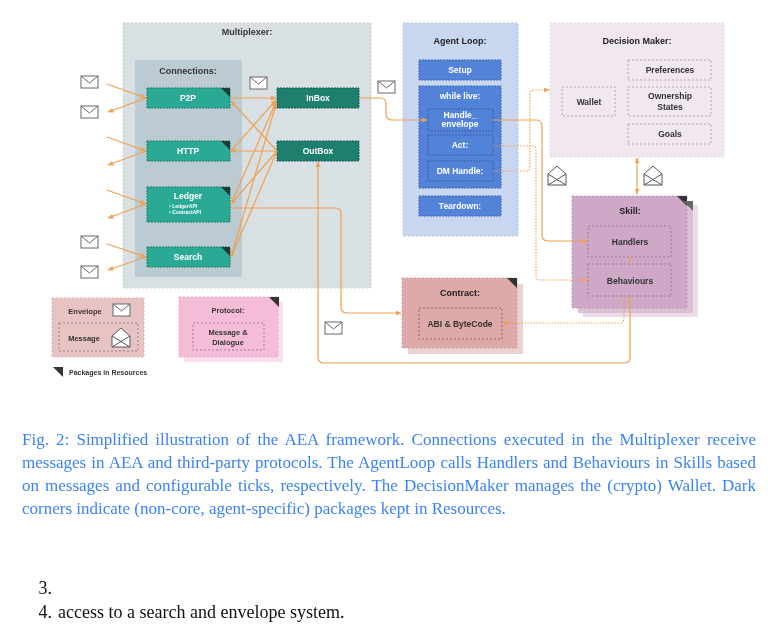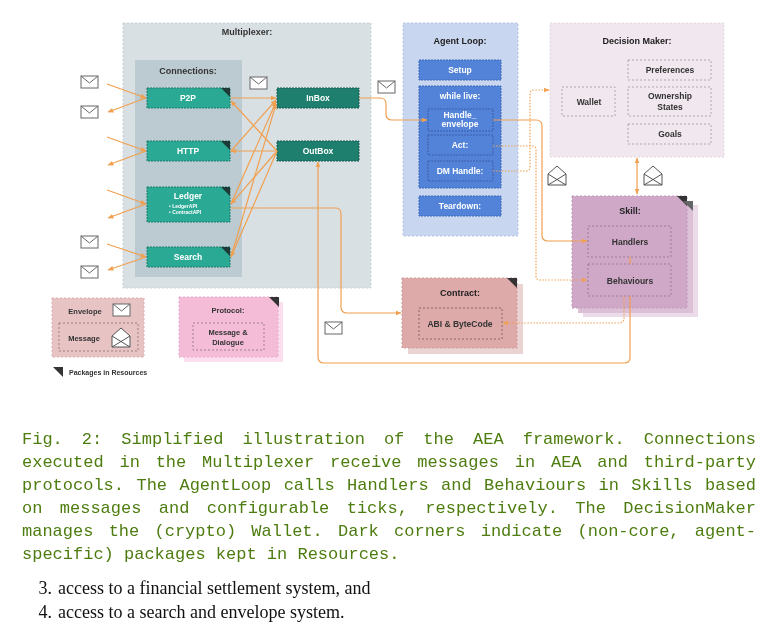--- a/index.html
+++ b/index.html
@@ -2,22 +2,22 @@
 <html><head>
 <meta charset="utf-8">
 <style>
   html, body { margin: 0; padding: 0; background: #ffffff; }
   body { width: 768px; height: 634px; position: relative; overflow: hidden; }
   #diagram { position: absolute; left: 0; top: 0; width: 768px; height: 400px; }
   .lbl { font-family: "Liberation Sans", sans-serif; font-weight: bold; }
   .lbl-w { font-family: "Liberation Sans", sans-serif; fill: #ffffff; font-weight: bold; }
   .caption {
     position: absolute; left: 22px; top: 428px; width: 734px;
-    font-family: Liberation Mono, monospace; font-size: 17px; line-height: 23px;
-    color: #4d7c0f; text-align: justify; text-align-last: left; margin: 0;
+    font-family: Liberation Serif, serif; font-size: 17px; line-height: 23px;
+    color: #3b82f6; text-align: justify; text-align-last: left; margin: 0;
   }
   .list { position: absolute; left: 20px; top: 576px; width: 700px;
     font-family: "Liberation Serif", serif; font-size: 18px; line-height: 24px; color: #111; }
   .list-item { display: flex; }
   .list-num { width: 32px; text-align: right; padding-right: 6px; }
 </style>
 </head>
 <body>
 
 <svg id="diagram" viewBox="0 0 768 400" xmlns="http://www.w3.org/2000/svg">
@@ -202,19 +202,18 @@
     <path d="M493,146 L532,146 Q536,146 536,150 L536,276 Q536,280 540,280 L587,280" marker-end="url(#ah)"></path>
     <path d="M624,296 L624,318 Q624,323 619,323 L503,323" marker-end="url(#ah)"></path>
   </g>
 </svg>
 
 <p class="caption">Fig. 2: Simplified illustration of the AEA framework. Connections executed in the Multiplexer receive messages in AEA and third-party protocols. The AgentLoop calls Handlers and Behaviours in Skills based on messages and configurable ticks, respectively. The DecisionMaker manages the (crypto) Wallet. Dark corners indicate (non-core, agent-specific) packages kept in Resources.</p>
 
 <div class="list">
   <div class="list-item">
     <span class="list-num">3.</span>
-    <span>access to a financial settlement system, and</span>
   </div>
   <div class="list-item">
     <span class="list-num">4.</span>
     <span>access to a search and envelope system.</span>
   </div>
 </div>
 
 </body></html>

